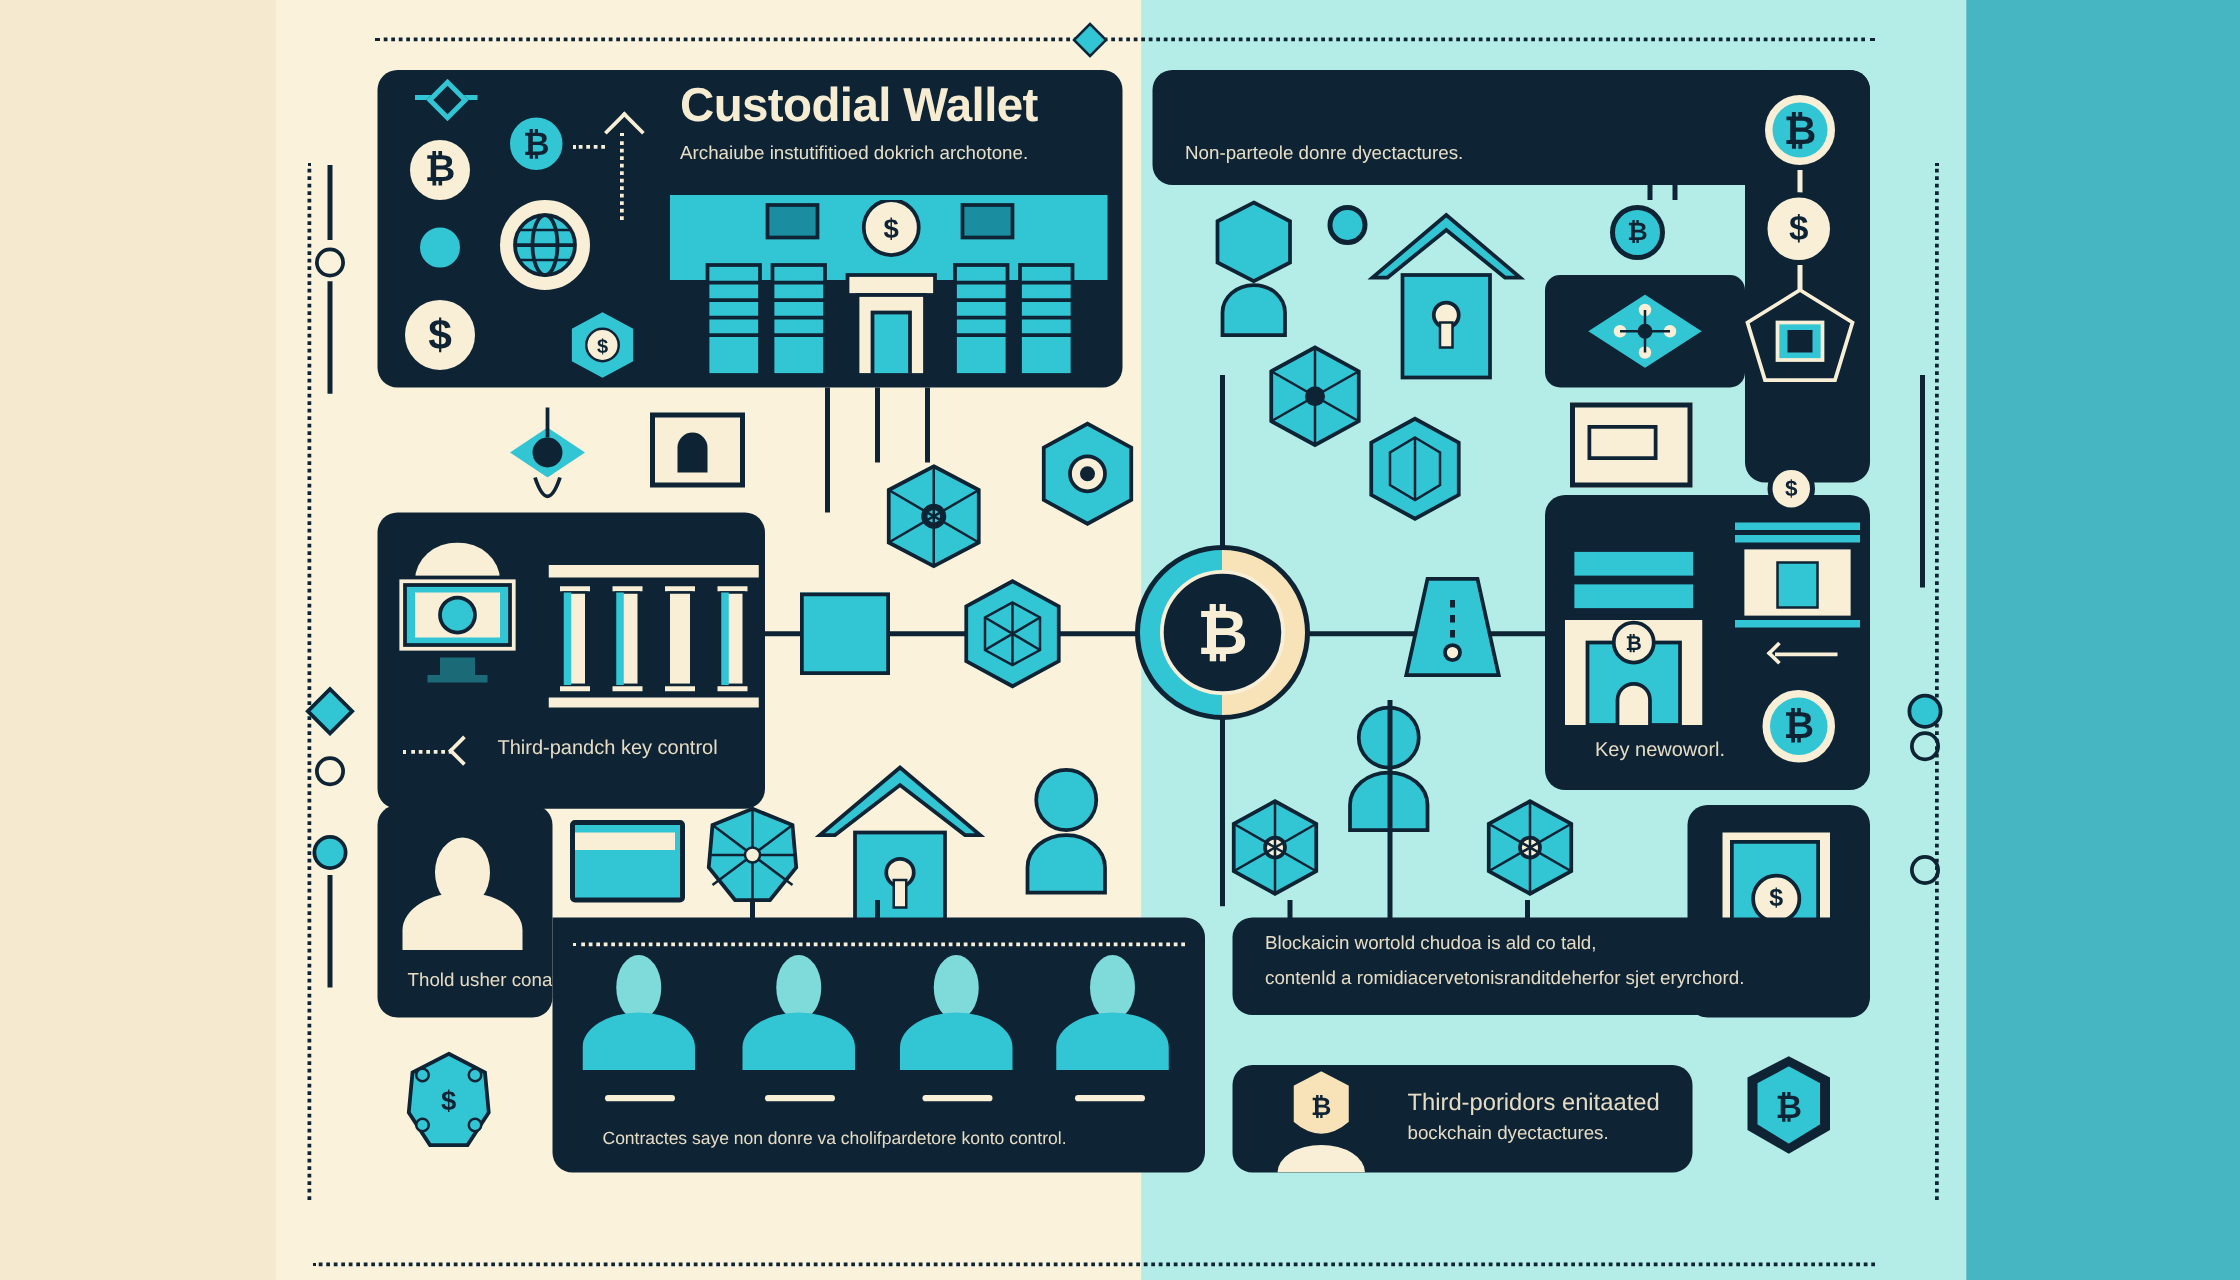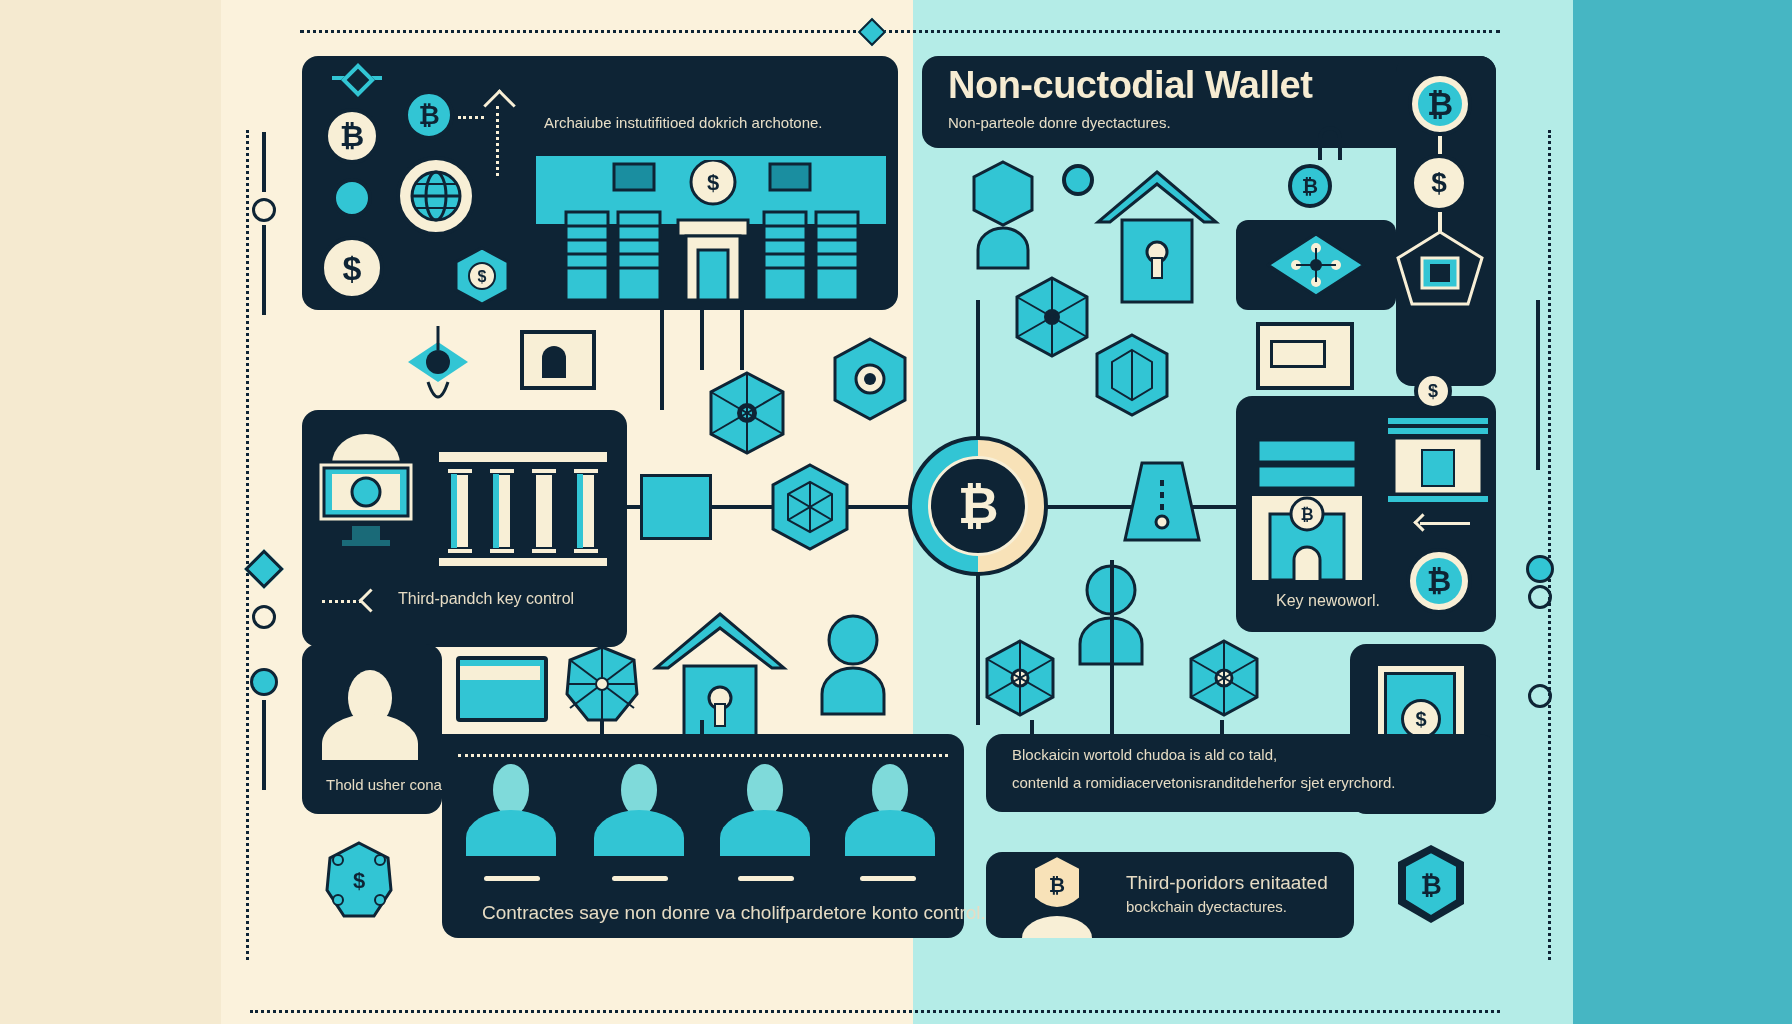--- a/index.html
+++ b/index.html
@@ -43,20 +43,21 @@
 <div class="abs" style="left:252px;top:605px;width:18px;height:18px;border:3px solid #0e2435;border-radius:50%;"></div>
 <div class="abs" style="left:250px;top:668px;width:22px;height:22px;background:#32c5d4;border:3px solid #0e2435;border-radius:50%;"></div>
 <div class="line-v" style="left:262px;top:700px;height:90px;"></div>
 
 <div class="abs" style="left:1528px;top:585px;width:18px;height:18px;border:3px solid #0e2435;border-radius:50%;"></div>
 <div class="abs" style="left:1528px;top:684px;width:18px;height:18px;border:3px solid #0e2435;border-radius:50%;"></div>
 <div class="abs" style="left:1526px;top:555px;width:22px;height:22px;background:#32c5d4;border:3px solid #0e2435;border-radius:50%;"></div>
 <div class="line-v" style="left:1536px;top:300px;height:170px;"></div>
 
 <div class="panel" style="left:302px;top:56px;width:596px;height:254px;">
+  <div class="title" style="left:242px;top:8px;">Custodial Wallet</div>
   <div class="sub" style="left:242px;top:58px;">Archaiube instutifitioed dokrich archotone.</div>
 
   <div class="abs" style="left:30px;top:20px;width:50px;height:4px;background:#32c5d4;"></div>
   <div class="abs" style="left:44px;top:12px;width:16px;height:16px;border:4px solid #32c5d4;transform:rotate(45deg);background:#0e2435;"></div>
 
   <div class="coin cream" style="left:22px;top:52px;width:56px;height:56px;font-size:30px;">
       <span>₿</span>
     </div>
   <div class="coin cyan" style="left:102px;top:34px;width:50px;height:50px;font-size:26px;">
       <span>₿</span>
@@ -107,21 +108,20 @@
   </svg>
 
   <svg class="abs" style="left:152px;top:190px;" width="56" height="60" viewBox="0 0 56 60">
     <polygon points="28,2 54,16 54,44 28,58 2,44 2,16" fill="#32c5d4" stroke="#0e2435" stroke-width="3"></polygon>
     <circle cx="28" cy="30" r="13" fill="#f8efd6" stroke="#0e2435" stroke-width="2"></circle>
     <text x="28" y="36" font-size="16" text-anchor="middle" fill="#0e2435" font-weight="700" font-family="Liberation Sans, sans-serif">$</text>
   </svg>
 </div>
 
 <div class="panel" style="left:922px;top:56px;width:574px;height:92px;">
-  <div class="title" style="left:26px;top:8px;">Non-cuctodial Wallet</div>
   <div class="sub" style="left:26px;top:58px;">Non-parteole donre dyectactures.</div>
 </div>
 <div class="panel" style="left:1396px;top:56px;width:100px;height:330px;"></div>
 <div class="coin cream" style="left:1408px;top:72px;width:64px;height:64px;font-size:32px;">
     <span style="color:#0e2435;background:#32c5d4;border-radius:50%;width:44px;height:44px;display:flex;align-items:center;justify-content:center;">₿</span>
   </div>
 <div class="line-v" style="left:1438px;top:136px;height:18px;background:#f8efd6;"></div>
 <div class="coin cream" style="left:1410px;top:154px;width:58px;height:58px;font-size:28px;">
     <span>$</span>
   </div>
@@ -148,21 +148,21 @@
       <circle cx="50" cy="16" r="5" fill="#f8efd6"></circle>
       <circle cx="50" cy="50" r="5" fill="#f8efd6"></circle>
     <line x1="30" y1="33" x2="70" y2="33" stroke="#0e2435" stroke-width="2"></line>
       <line x1="50" y1="16" x2="50" y2="50" stroke="#0e2435" stroke-width="2"></line>
   </svg>
 </div>
 <div class="abs" style="left:1256px;top:322px;width:90px;height:60px;background:#f8efd6;border:4px solid #0e2435;">
   <div class="abs" style="left:10px;top:14px;width:50px;height:22px;border:3px solid #0e2435;"></div>
 </div>
 
-<div class="panel" style="left:302px;top:410px;width:310px;height:237px;padding-left:15px;">
+<div class="panel" style="left:302px;top:410px;width:310px;height:237px;">
   <svg class="abs" style="left:10px;top:24px;" width="110" height="120" viewBox="0 0 110 120">
     <path d="M20 30 a34 30 0 0 1 68 0 Z" fill="#f8efd6"></path>
     <rect x="6" y="28" width="96" height="60" fill="#f8efd6" stroke="#0e2435" stroke-width="3"></rect>
     <rect x="12" y="34" width="84" height="48" fill="#32c5d4" stroke="#0e2435" stroke-width="3"></rect>
     <rect x="20" y="40" width="68" height="36" fill="#f8efd6"></rect>
     <circle cx="54" cy="58" r="14" fill="#32c5d4" stroke="#0e2435" stroke-width="3"></circle>
     <rect x="40" y="92" width="28" height="14" fill="#1a6a78"></rect>
     <rect x="30" y="106" width="48" height="6" fill="#1a6a78"></rect>
   </svg>
   <svg class="abs" style="left:135px;top:40px;" width="172" height="120" viewBox="0 0 172 120">
@@ -378,21 +378,21 @@
         <path d="M0 96 V78 a45 28 0 0 1 90 0 V96 Z"></path>
         <path d="M128 96 V78 a45 28 0 0 1 90 0 V96 Z"></path>
         <path d="M254 96 V78 a45 28 0 0 1 90 0 V96 Z"></path>
         <path d="M379 96 V78 a45 28 0 0 1 90 0 V96 Z"></path>
       </g>
   </svg>
   <div class="abs" style="left:42px;top:142px;width:56px;height:5px;background:#f8efd6;border-radius:3px;"></div>
   <div class="abs" style="left:170px;top:142px;width:56px;height:5px;background:#f8efd6;border-radius:3px;"></div>
   <div class="abs" style="left:296px;top:142px;width:56px;height:5px;background:#f8efd6;border-radius:3px;"></div>
   <div class="abs" style="left:418px;top:142px;width:56px;height:5px;background:#f8efd6;border-radius:3px;"></div>
-  <div class="caption" style="left:40px;top:168px;font-size:19px;">Contractes saye non donre va cholifpardetore konto control.</div>
+  <div class="caption" style="left:40px;top:168px;font-size:14px;">Contractes saye non donre va cholifpardetore konto control.</div>
 </div>
 <svg class="abs" style="left:324px;top:840px;" width="70" height="80" viewBox="0 0 70 80">
   <polygon points="35,3 64,18 67,50 50,76 20,76 3,50 6,18" fill="#32c5d4" stroke="#0e2435" stroke-width="3"></polygon>
   <text x="35" y="48" font-size="22" text-anchor="middle" fill="#0e2435" font-weight="700" font-family="Liberation Sans, sans-serif">$</text>
   <g fill="#32c5d4" stroke="#0e2435" stroke-width="2">
       <circle cx="14" cy="20" r="5"></circle>
       <circle cx="56" cy="20" r="5"></circle>
       <circle cx="14" cy="60" r="5"></circle>
       <circle cx="56" cy="60" r="5"></circle>
     </g>

